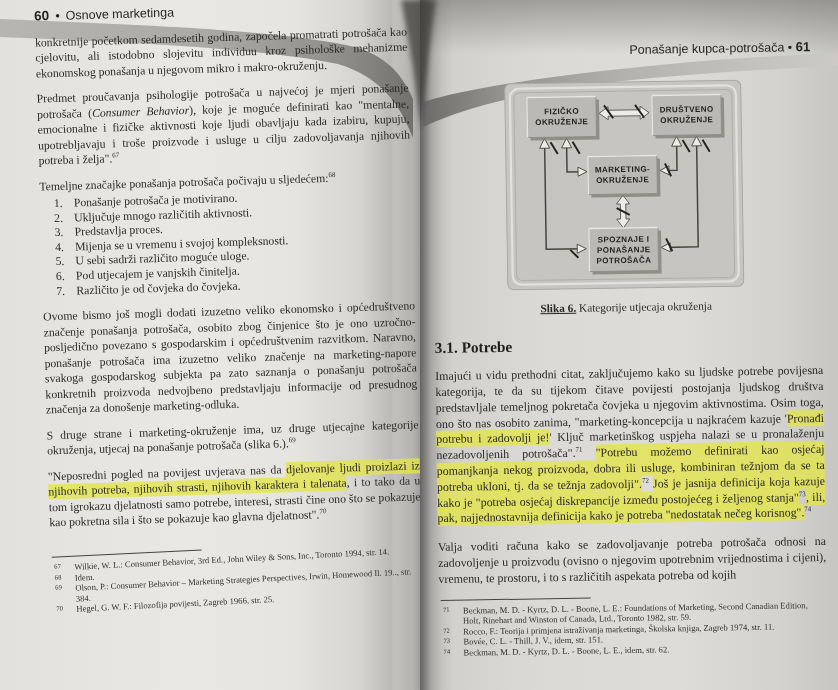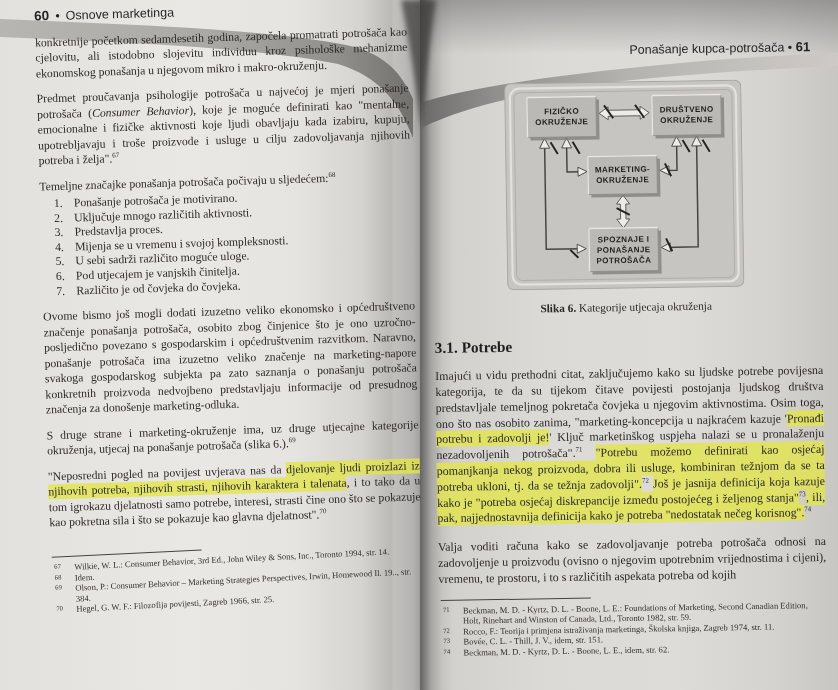--- a/index.html
+++ b/index.html
@@ -36,21 +36,21 @@
   .fnnum{width:11px;flex:none;margin-left:4px;margin-right:9px;font-size:6.6px;position:relative;top:-1px;}
   .fntxt{flex:1;}
 
   
   .content-right{position:absolute;left:430px;top:42px;width:388px;transform:rotate(-0.9deg);transform-origin:50% 0;
     color:#2b2926;font-size:11.9px;line-height:15.8px;}
   .pg-head-r{font-family:"Liberation Sans",sans-serif;font-size:12.5px;color:#262523;text-align:right;padding-right:8px;margin:0 0 0 0;}
   .pg-head-r .num{font-weight:bold;font-size:13px;}
   .figwrap{margin:22px 0 0 73px;width:238px;}
   .figcap{width:238px;margin:6px 0 0 73px;text-align:center;font-size:11.3px;color:#2b2926;}
-  .figcap .b{font-weight:bold;}
+  .figcap .b{font-weight:bold;text-decoration:underline;}
   .sechead{font-size:15.3px;font-weight:bold;margin:22px 0 0 0;color:#1f1e1c;}
   .content-right p{margin:13px 0 0 0;text-align:justify;}
   .fnblock-r{margin-top:12px;transform:none;}
 
   
   .figtxt{font-family:"Liberation Sans",sans-serif;font-weight:bold;font-size:8px;letter-spacing:.4px;fill:#23221e;}
 </style>
 </head>
 <body>
 

